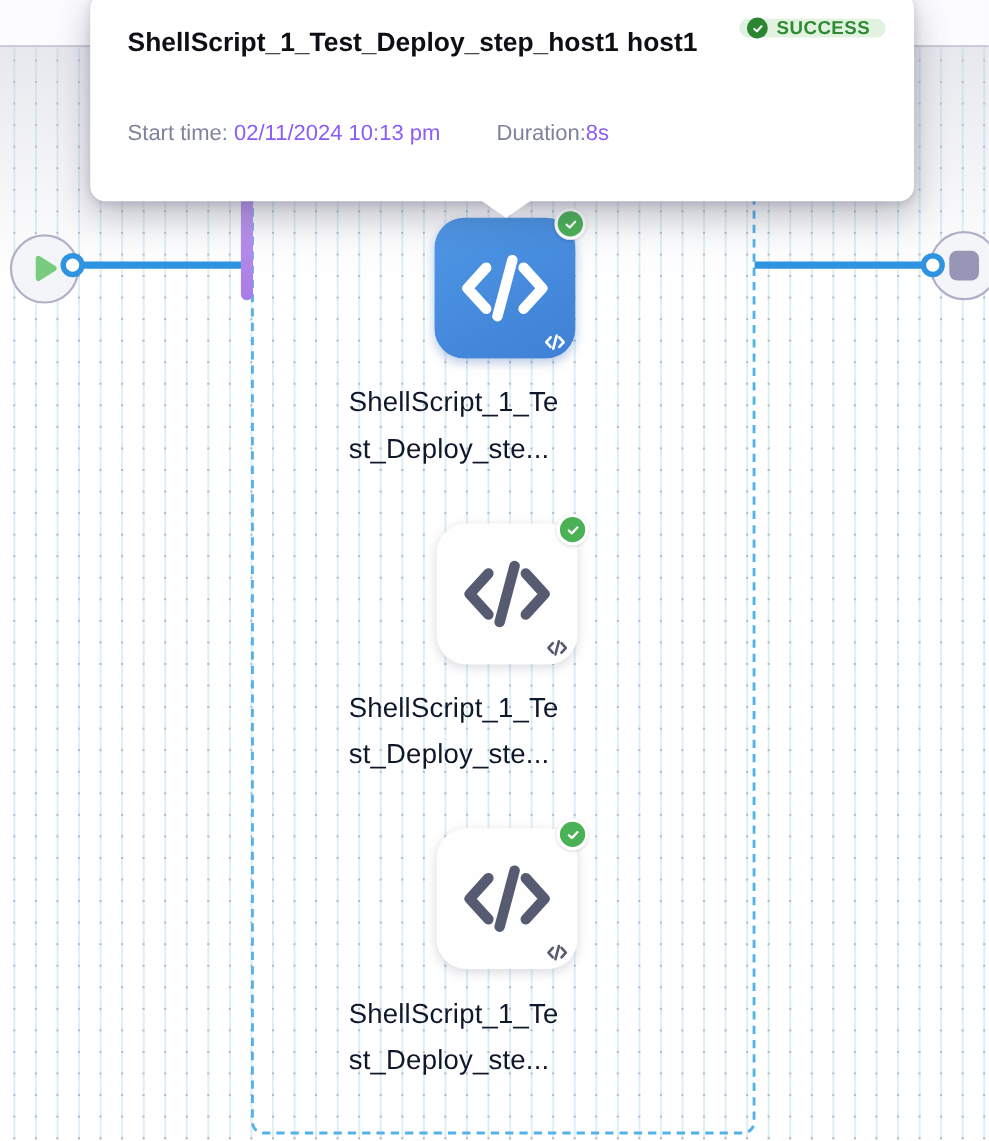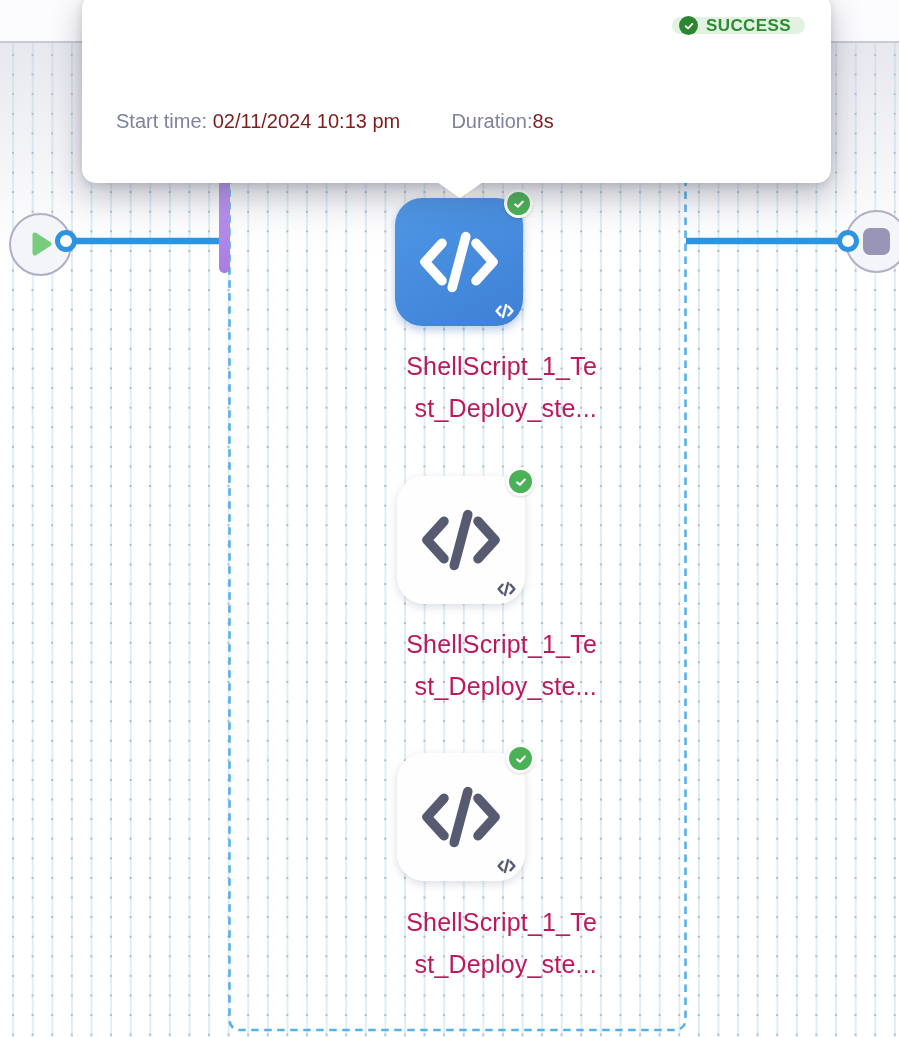--- a/index.html
+++ b/index.html
@@ -62,22 +62,22 @@
   }
   .corner-code{position:absolute;right:9px;bottom:7px;line-height:0;}
   .status-dot{
     position:absolute;top:-9px;right:-10px;width:23px;height:23px;border-radius:50%;
     background:#4bb156;border:3px solid #ffffff;
     display:flex;align-items:center;justify-content:center;
     box-shadow:0 1px 3px rgba(0,0,0,0.15);
   }
   
   .step-label{
-    position:absolute;width:280px;z-index:20;text-align:right;
-    color:#be185d;font-size:25px;line-height:42px;letter-spacing:0.2px;
+    position:absolute;width:280px;z-index:20;text-align:left;
+    color:#0f172a;font-size:25px;line-height:42px;letter-spacing:0.2px;
   }
   
   .tooltip{
     position:absolute;left:82px;top:-6px;width:749px;height:189px;z-index:50;
     background:#ffffff;border-radius:14px;
     box-shadow:0 12px 32px rgba(55,60,84,0.32), 0 2px 8px rgba(55,60,84,0.16);
   }
   .tooltip-caret{
     position:absolute;left:355px;bottom:-15px;width:0;height:0;
     border-left:23px solid transparent;border-right:23px solid transparent;
@@ -97,21 +97,21 @@
     width:19px;height:19px;border-radius:50%;background:#2c8631;
     display:flex;align-items:center;justify-content:center;
   }
   .status-pill .pill-text{
     font-size:17px;font-weight:700;color:#2e8a33;letter-spacing:0.4px;
   }
   .tooltip-meta{
     position:absolute;left:34px;top:116px;font-size:20px;white-space:nowrap;
   }
   .meta-label{color:#7e829c;margin-top:36px;}
-  .meta-value{color:#7f1d1d;}
+  .meta-value{color:#8b5cf6;}
   .meta-gap{display:inline-block;width:40px;}
 </style>
 </head>
 <body>
 
 <div class="screen">
 
   <div class="grid"></div>
   <div class="canvas-shade"></div>
 
@@ -216,20 +216,21 @@
   </div>
   <div class="step-label" style="left:317px;top:901px;">
     <div>ShellScript_1_Te</div>
     <div>st_Deploy_ste...</div>
   </div>
 
   <div class="header-band"></div>
 
   <div class="tooltip">
     <div class="tooltip-caret"></div>
+    <div class="tooltip-title">ShellScript_1_Test_Deploy_step_host1 host1</div>
     <div class="status-pill">
       <span class="pill-check">
         <svg width="12" height="12" viewBox="0 0 20 20">
           <polyline points="4.5,10.5 8.5,14 15.5,6.5" fill="none" stroke="#ffffff" stroke-width="3.2" stroke-linecap="round" stroke-linejoin="round"></polyline>
         </svg>
       </span>
       <span class="pill-text">SUCCESS</span>
     </div>
     <div class="tooltip-meta">
       <span class="meta-label">Start time:</span>

